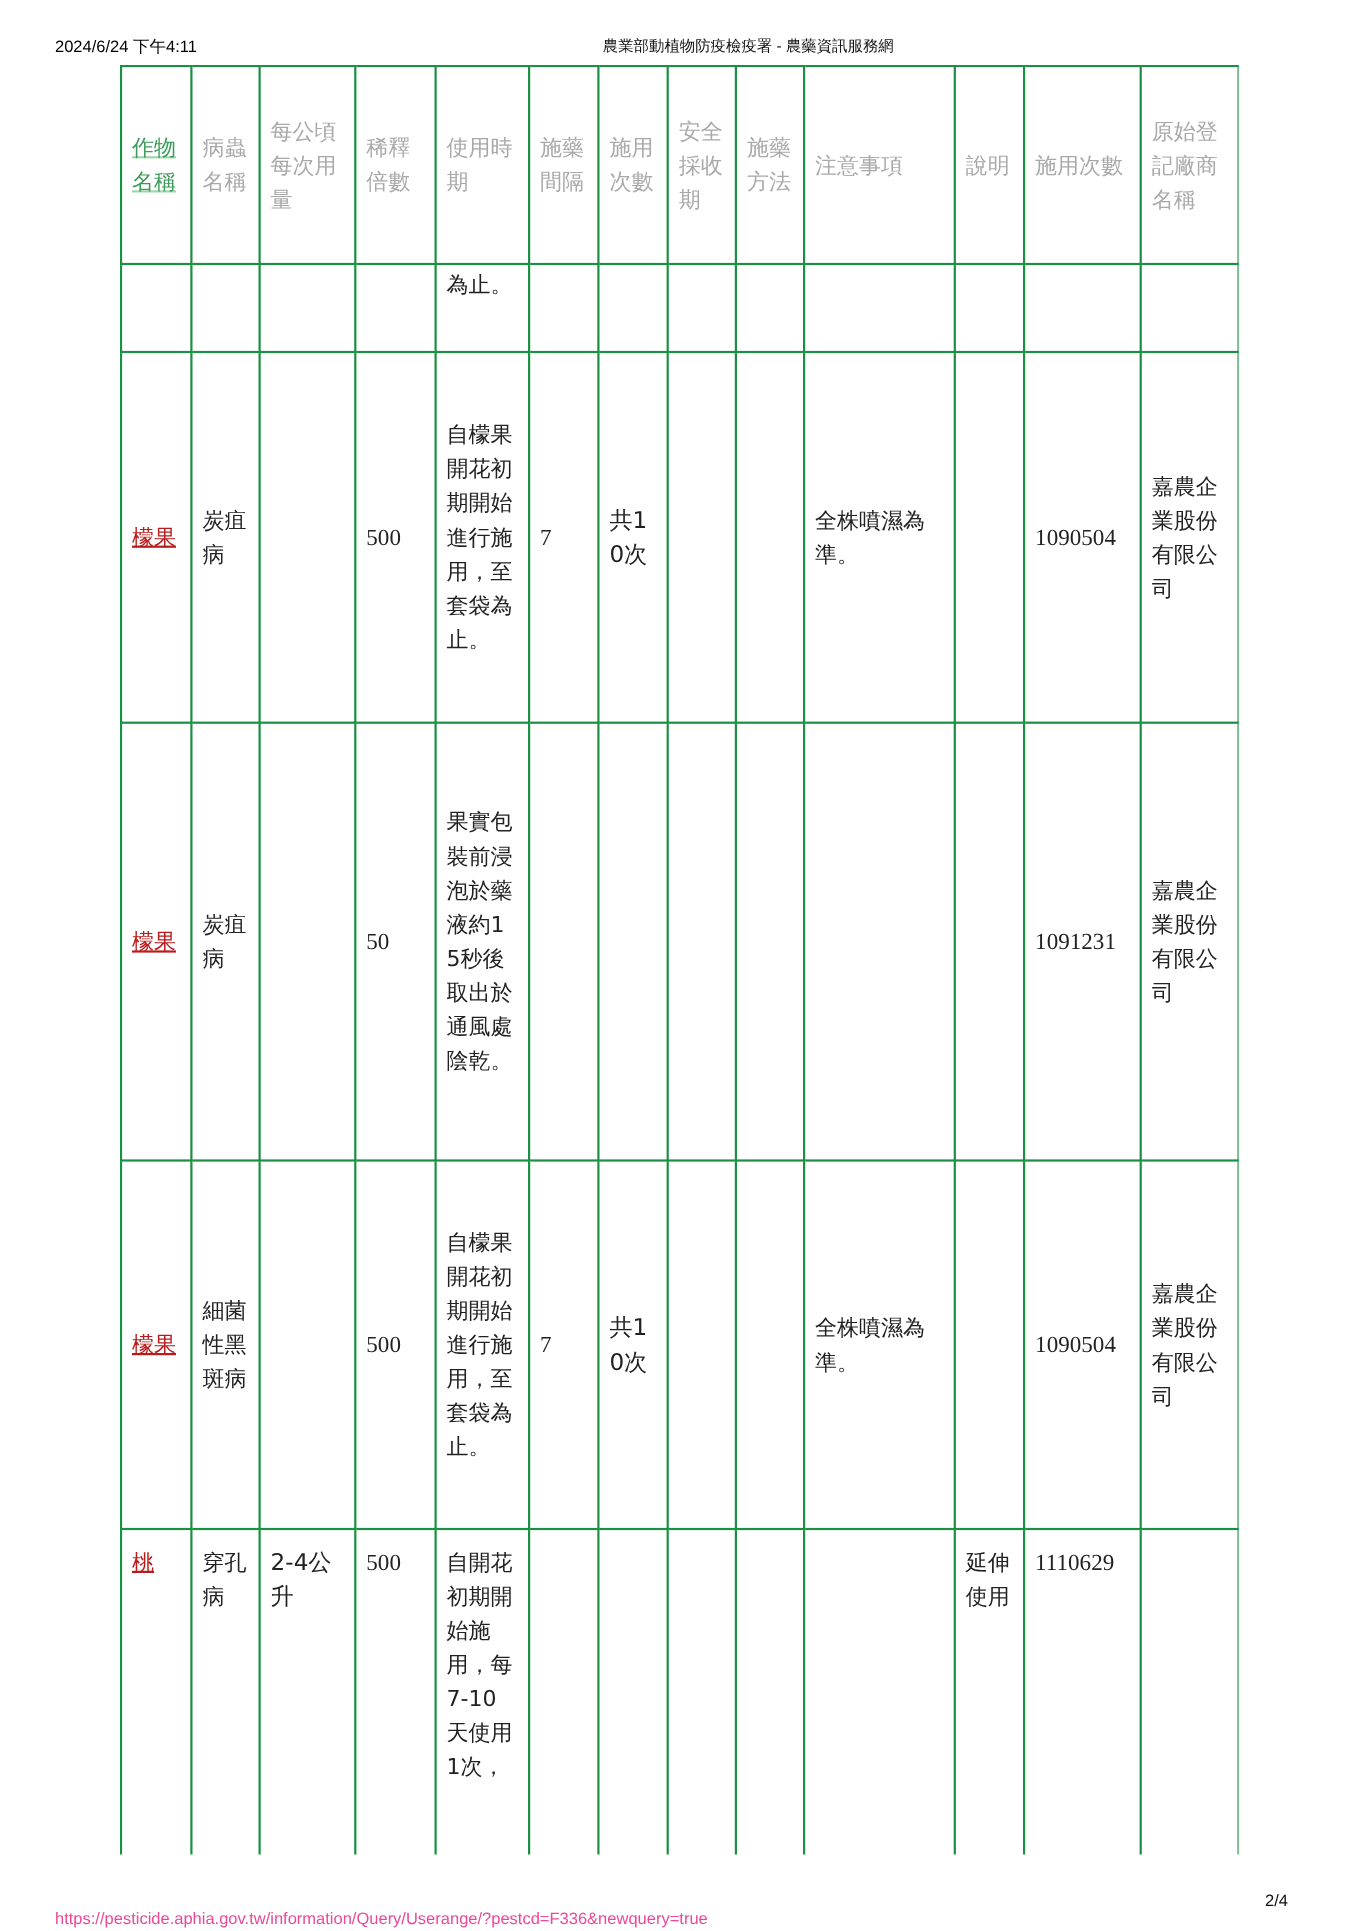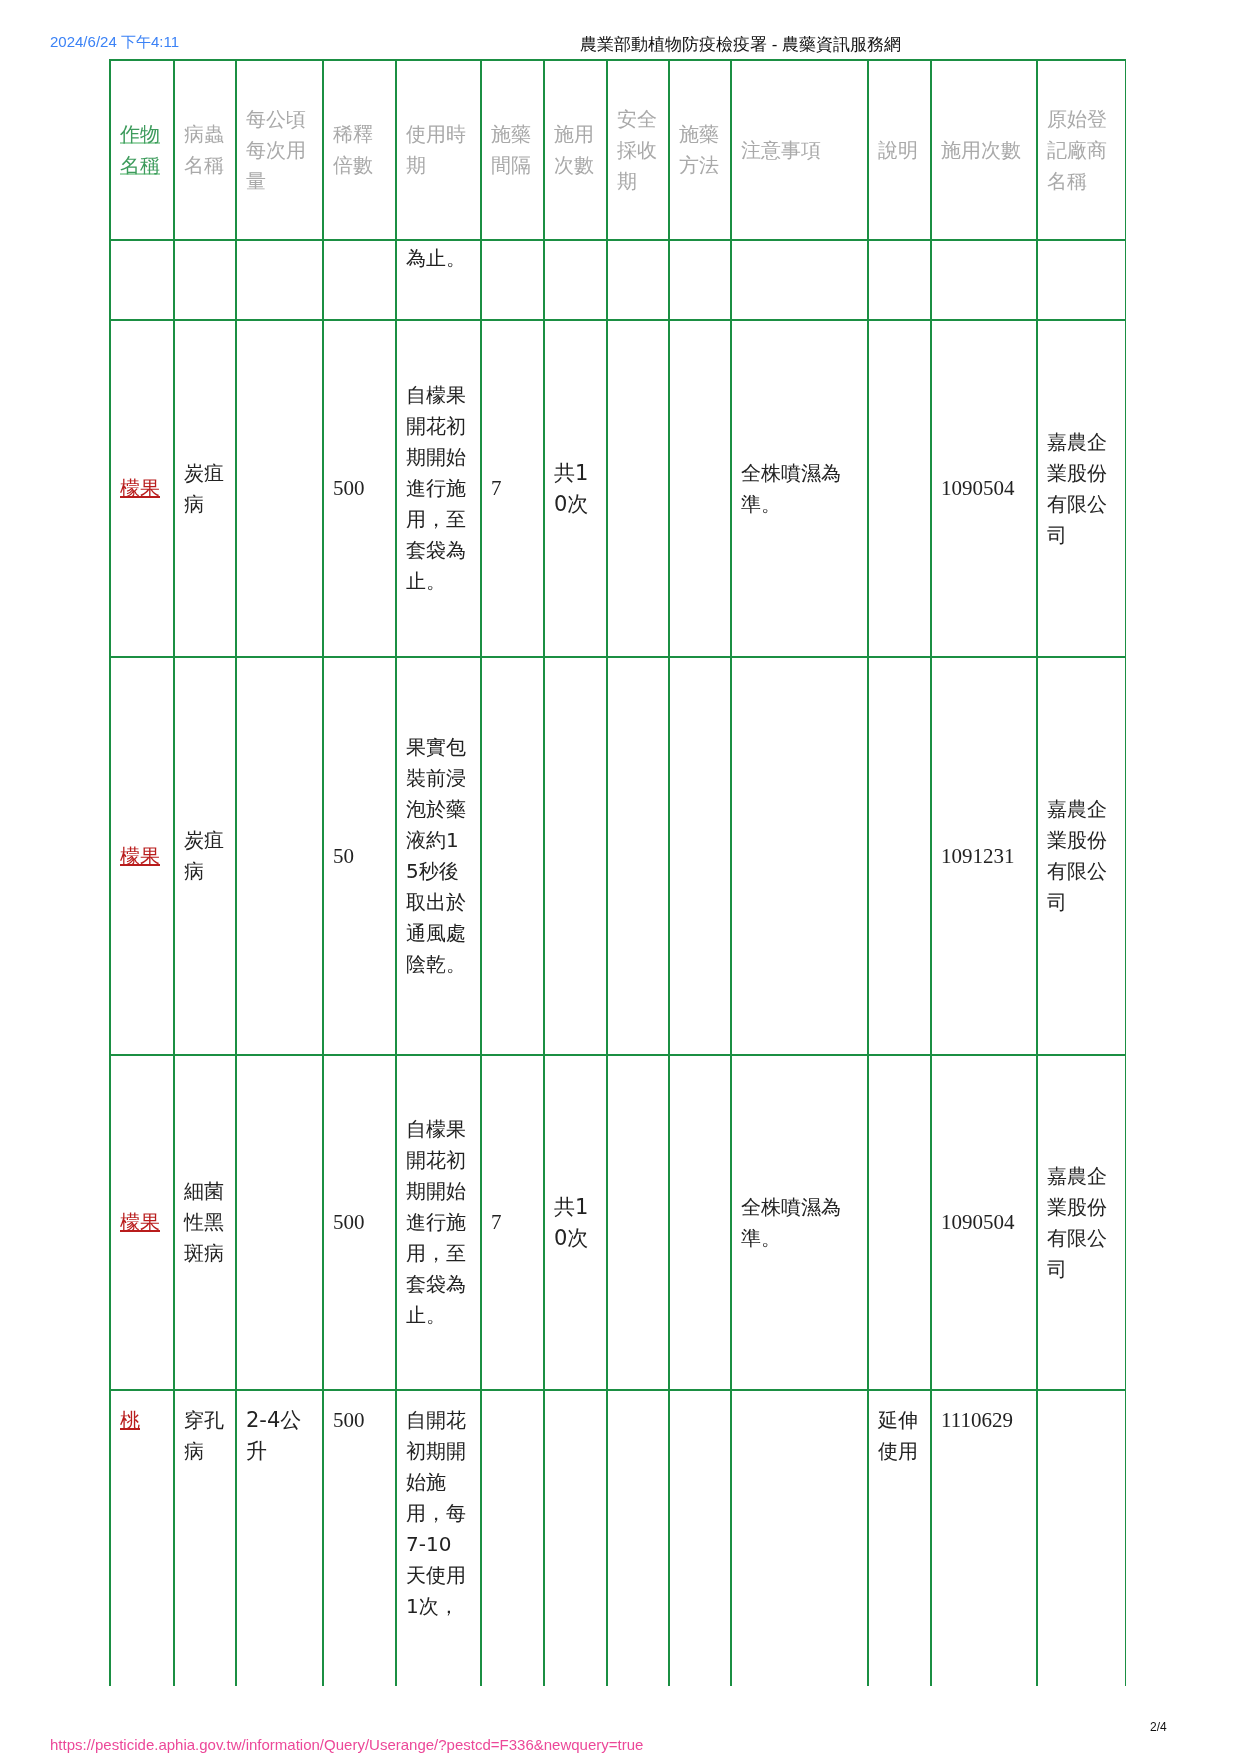--- a/index.html
+++ b/index.html
@@ -1,20 +1,20 @@
 <!DOCTYPE html>
 <html><head>
 <meta charset="utf-8">
 <style>
   html, body { margin:0; padding:0; background:#ffffff; }
   body { width:1241px; height:1755px; position:relative; overflow:hidden; font-family:"Liberation Sans", "DejaVu Sans", sans-serif; }
-  .hdr-left { position:absolute; left:50px; top:33px; font-size:15px; color:#3b82f6; }
-  .hdr-center { position:absolute; left:580px; top:33px; font-size:17px; color:#111; }
+  .hdr-left { position:absolute; left:50px; top:33px; font-size:15px; color:#000000; }
+  .hdr-center { position:absolute; left:548px; top:33px; font-size:14px; color:#111; }
   .ftr-left { position:absolute; left:50px; top:1736px; font-size:15px; color:#ec4899; }
-  .ftr-right { position:absolute; left:1150px; top:1720px; font-size:12px; color:#111; }
+  .ftr-right { position:absolute; left:1150px; top:1720px; font-size:15px; color:#111; }
 
   .tbl-wrap { position:absolute; left:109px; top:59px; width:1017px; height:1627px; overflow:hidden; }
   table.grid { border-collapse:collapse; table-layout:fixed; width:1016px; font-family:"Liberation Serif", "DejaVu Serif", serif; }
   table.grid td, table.grid th { border:2px solid #1b8f43; padding:0 9px; vertical-align:middle; text-align:left; font-weight:normal; font-size:21px; line-height:31px; color:#222; word-break:break-all; }
   table.grid th { color:#a9a9a9; font-family:"DejaVu Sans", sans-serif; font-size:20px; line-height:31px; height:178px; }
   table.grid th.crop { color:#3d9b5c; text-decoration:underline; text-decoration-color:#9fd6ad; }
   table.grid td.crop a { color:#b91c1c; text-decoration:underline; font-family:"DejaVu Sans", sans-serif; font-size:20px; }
   table.grid td.cjk { font-family:"DejaVu Sans", sans-serif; font-size:20px; }
   table.grid td.top { vertical-align:top; padding-top:14px; }
   .r0 td { height:76px; }

